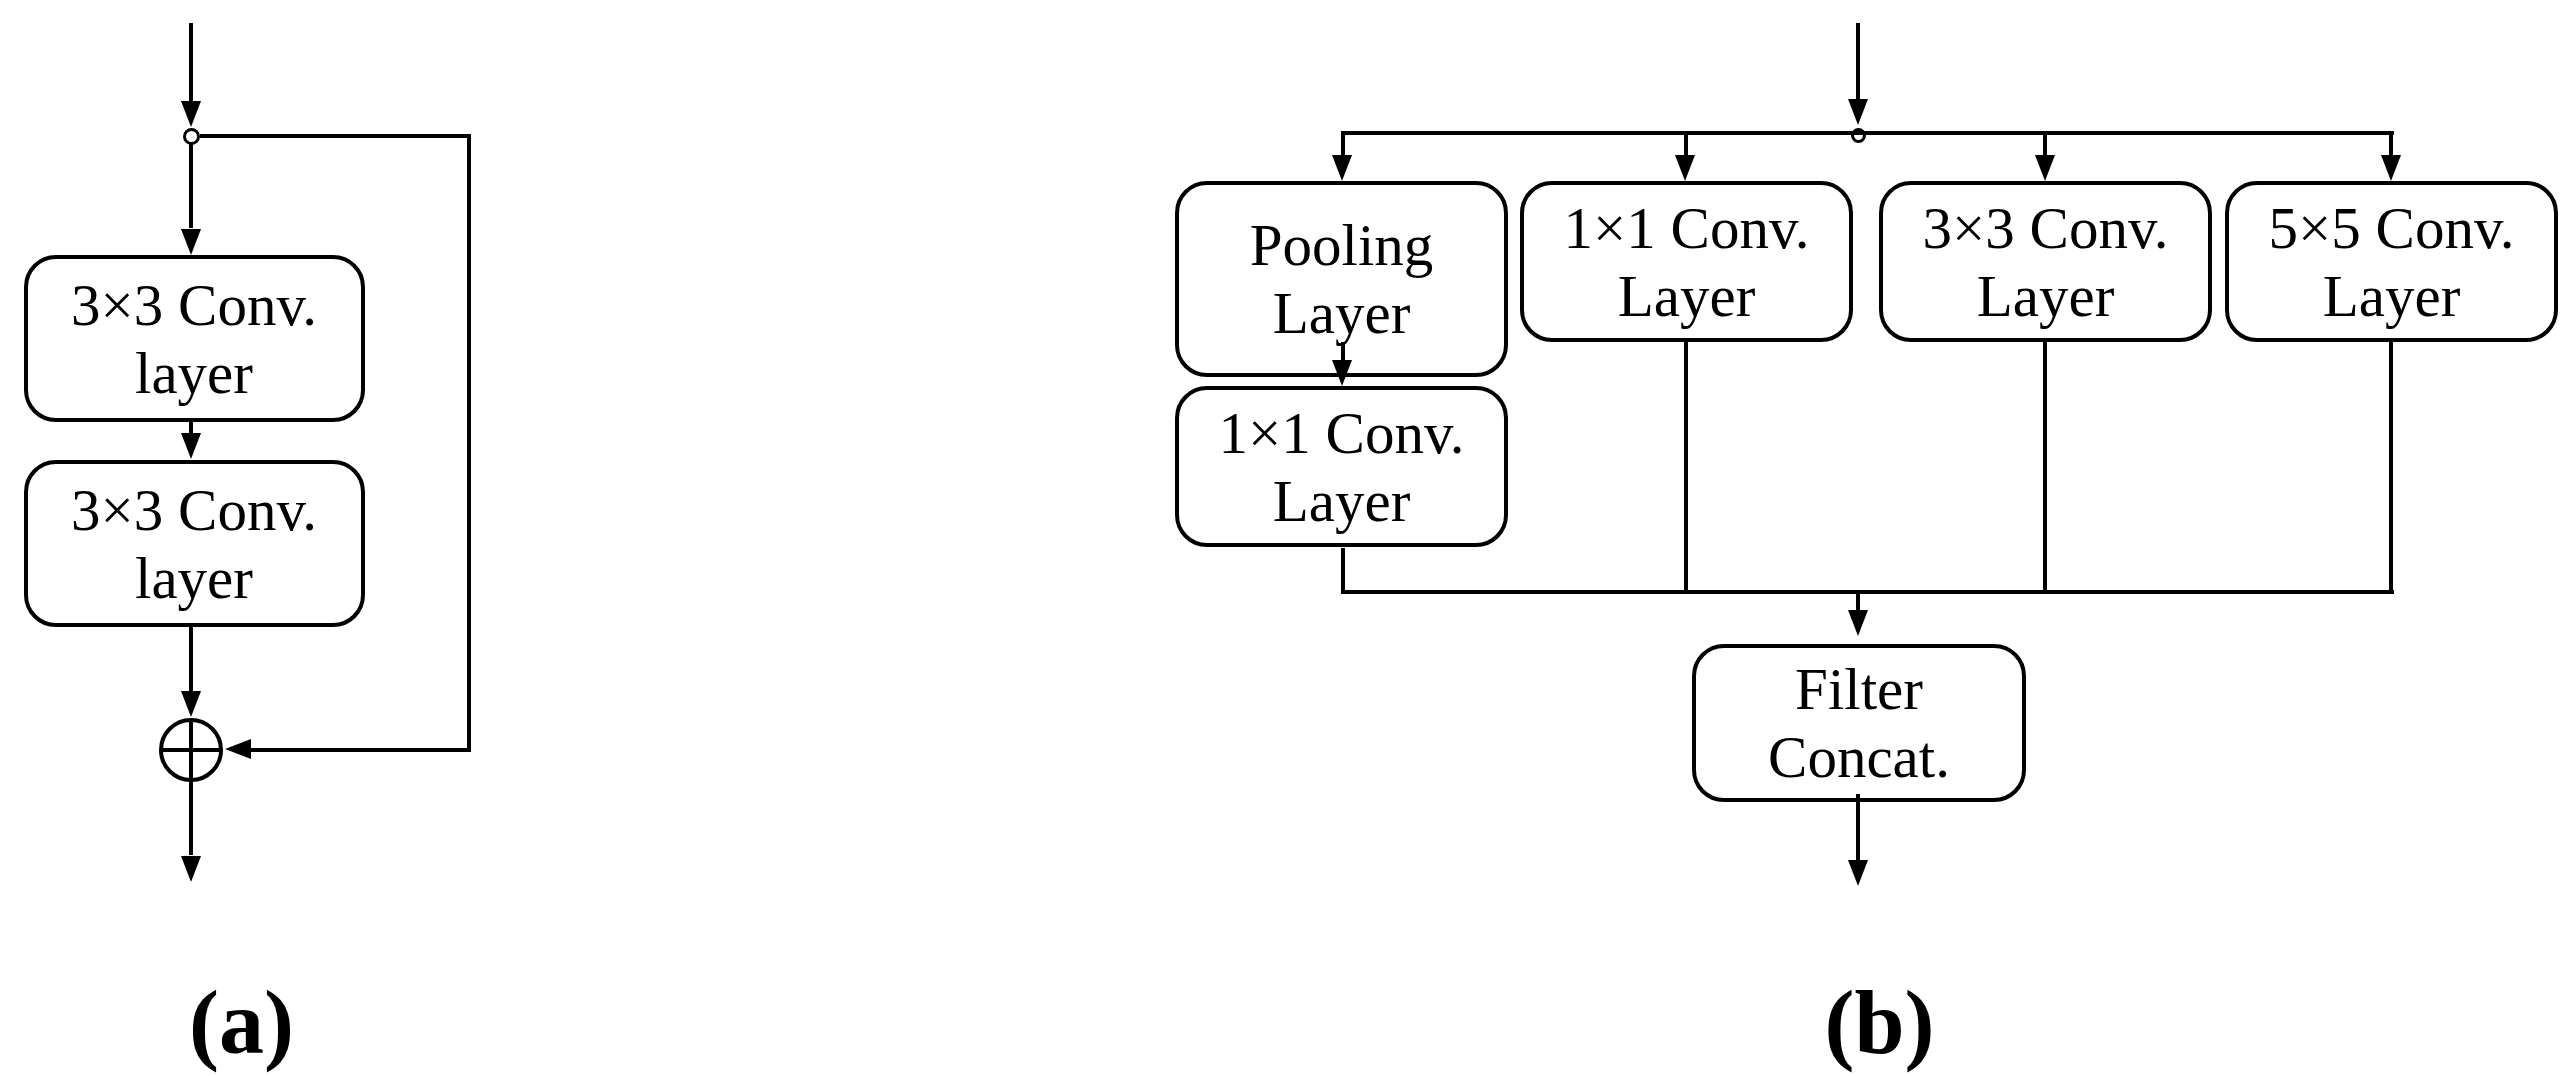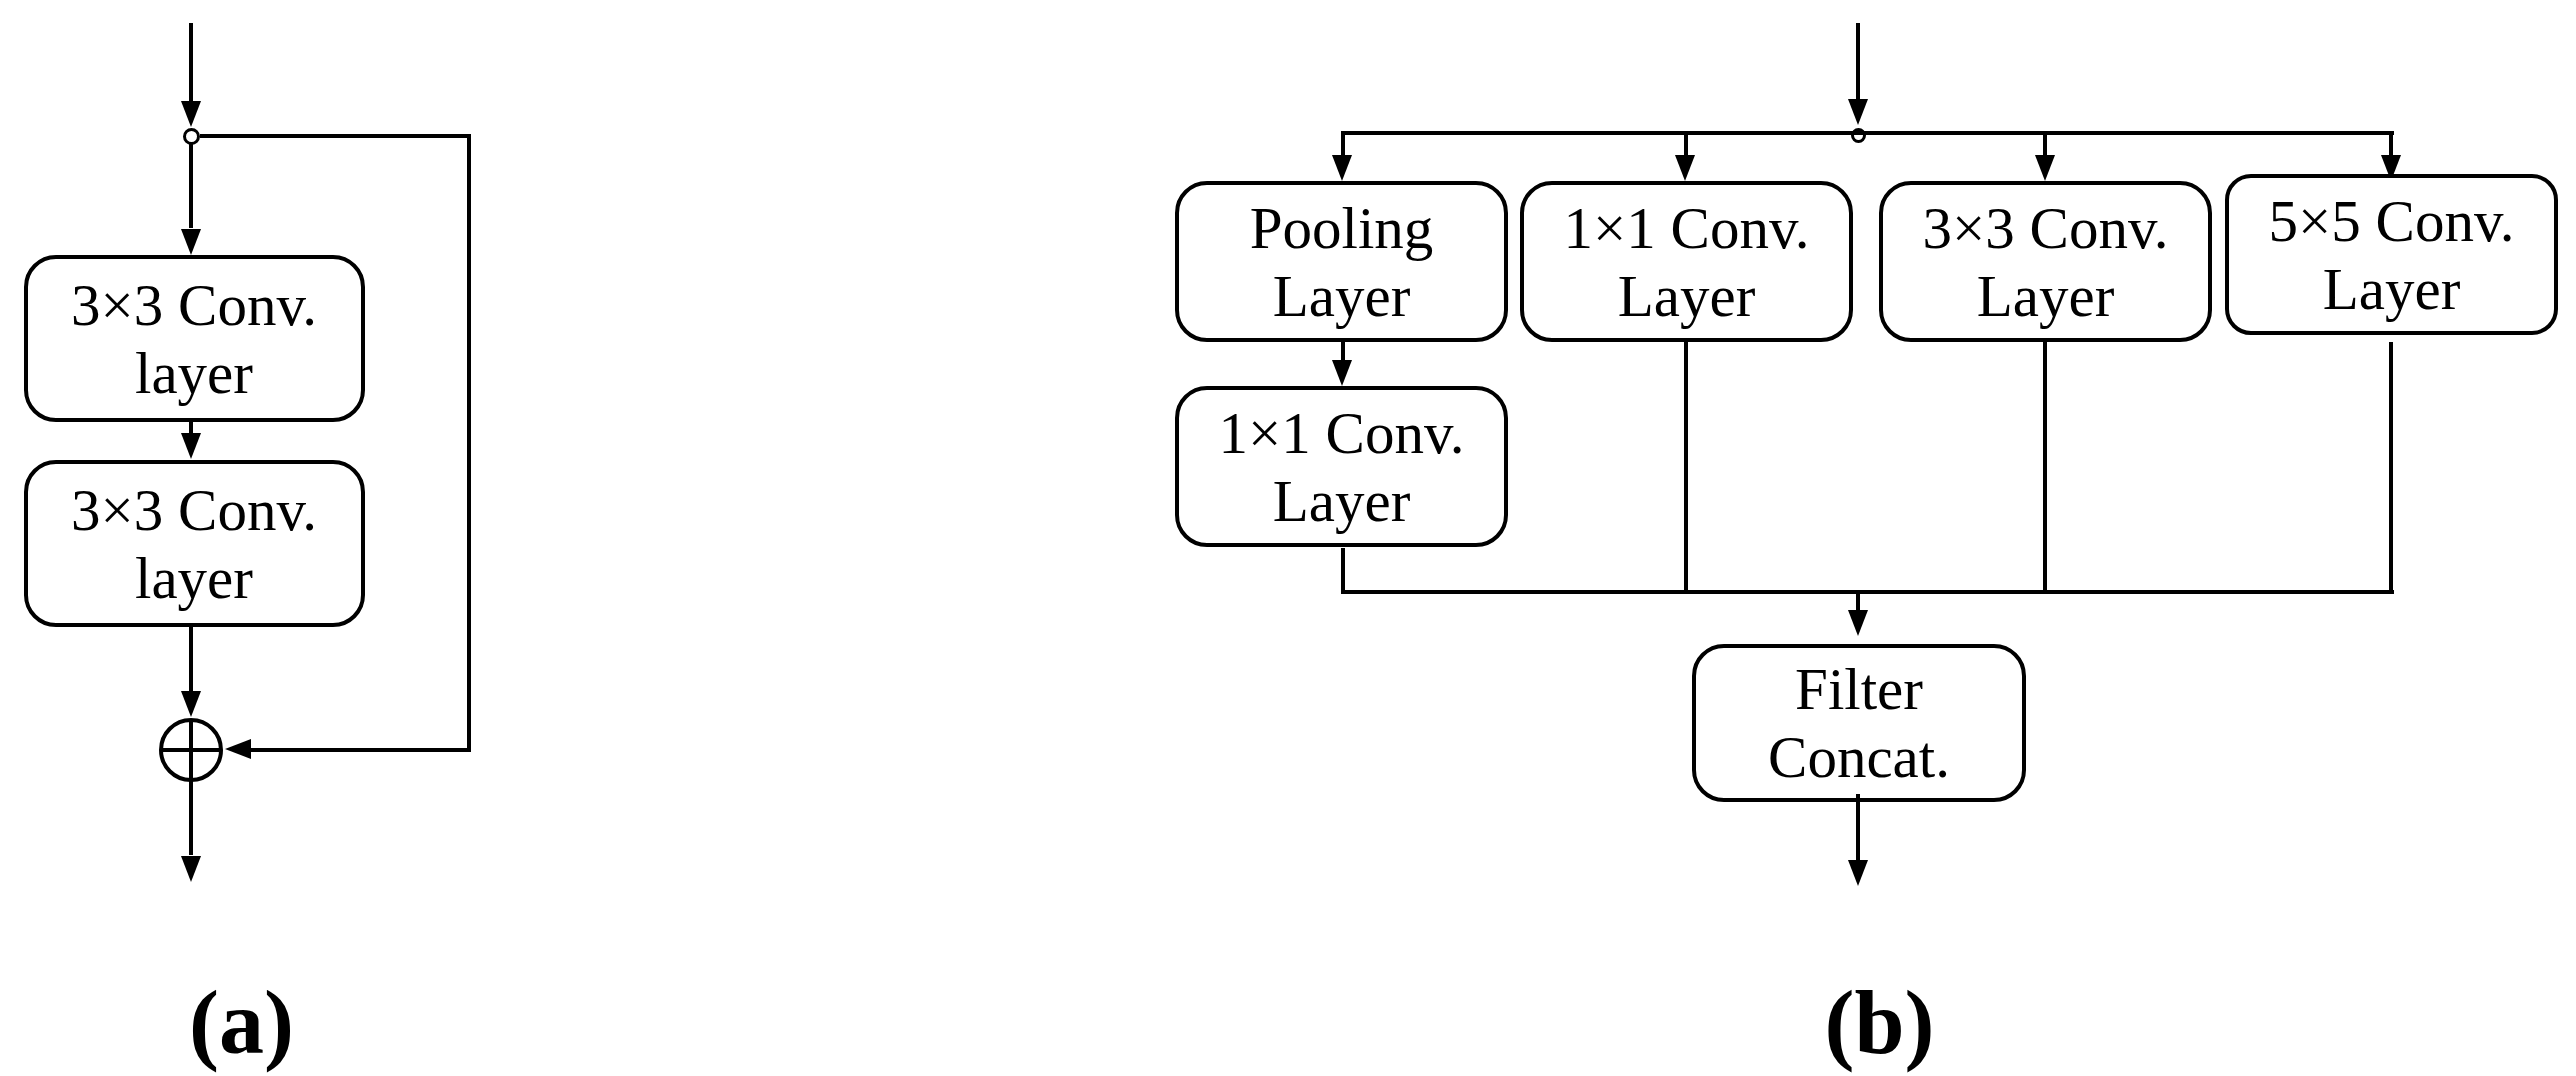--- a/index.html
+++ b/index.html
@@ -101,33 +101,33 @@
 
     <div class="vl" style="left:1684px;top:135px;height:19.7px;"></div>
     <div class="ah-d" style="left:1675px;top:155px;"></div>
 
     <div class="vl" style="left:2043px;top:135px;height:19.7px;"></div>
     <div class="ah-d" style="left:2035px;top:155px;"></div>
 
     <div class="vl" style="left:2389px;top:135px;height:19.7px;"></div>
     <div class="ah-d" style="left:2381px;top:155px;"></div>
 
-    <div class="nbox" style="left:1175px;top:181px;width:333px;height:161px;">
+    <div class="nbox" style="left:1175px;top:181px;width:333px;height:196px;">
       <span>Pooling</span>
       <span>Layer</span>
     </div>
     <div class="nbox" style="left:1520px;top:181px;width:333px;height:161px;">
       <span>1×1 Conv.</span>
       <span>Layer</span>
     </div>
     <div class="nbox" style="left:1879px;top:181px;width:333px;height:161px;">
       <span>3×3 Conv.</span>
       <span>Layer</span>
     </div>
-    <div class="nbox" style="left:2225px;top:174px;width:333px;height:161px;border-radius:26px;">
+    <div class="nbox" style="left:2225px;top:181px;width:333px;height:161px;">
       <span>5×5 Conv.</span>
       <span>Layer</span>
     </div>
 
     <div class="vl" style="left:1341px;top:342px;height:18px;"></div>
     <div class="ah-d" style="left:1332px;top:360px;"></div>
 
     <div class="nbox" style="left:1175px;top:386px;width:333px;height:161px;">
       <span>1×1 Conv.</span>
       <span>Layer</span>

